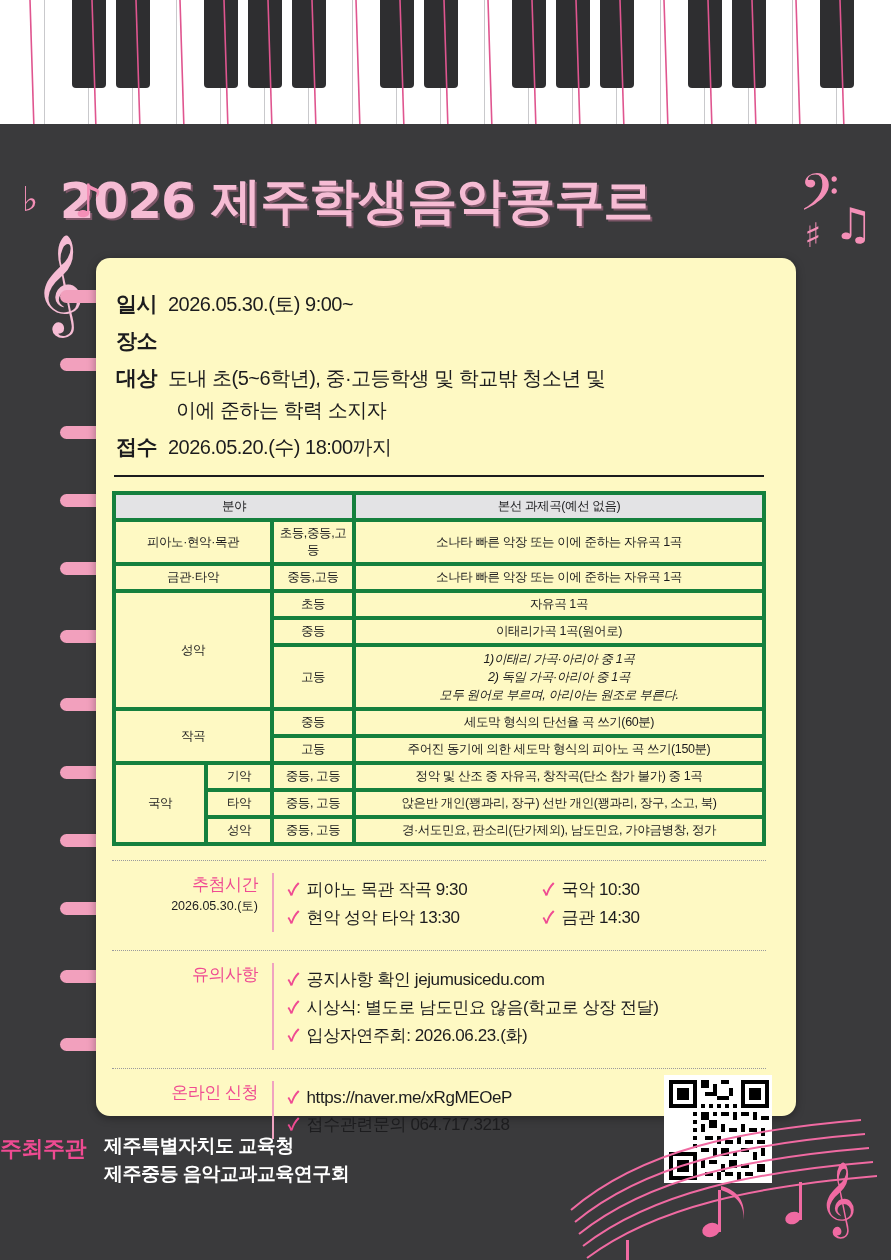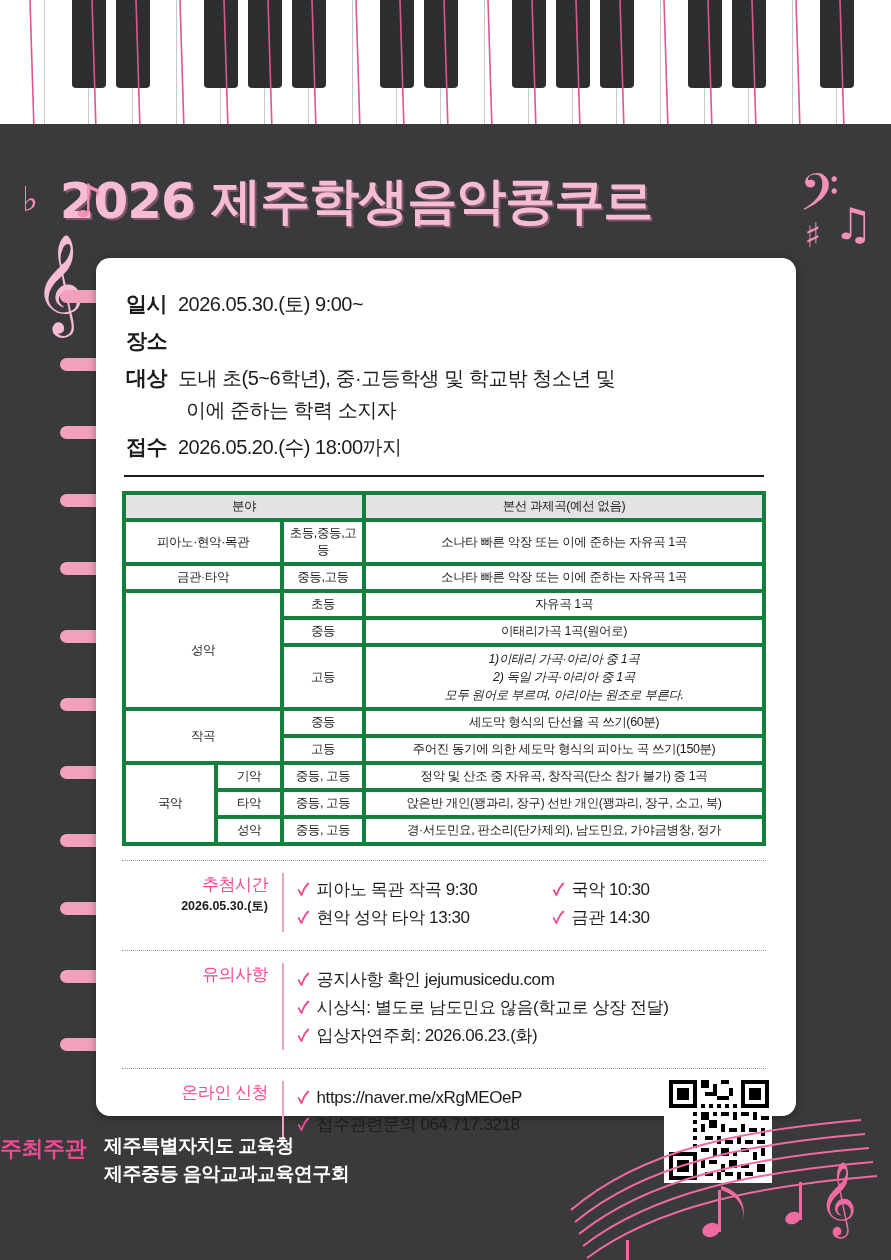--- a/index.html
+++ b/index.html
@@ -60,23 +60,23 @@
   .deco.clef-l { left:34px; top:240px; font-size:86px; color:#f6bcd4; }
   .deco.note-a { left:22px; top:182px; font-size:34px; }
   .deco.note-b { left:74px; top:178px; font-size:46px; }
   .deco.clef-r { right:52px; top:168px; font-size:62px; }
   .deco.sharp-r { right:70px; top:218px; font-size:34px; }
   .deco.note-r { right:18px; top:202px; font-size:44px; }
 
   
   .card {
     position:absolute; left:96px; top:258px; width:700px; height:858px;
-    background:#ffffff; border-radius:14px;
+    background:#fef9c3; border-radius:14px;
     box-shadow:0 2px 8px rgba(0,0,0,.35);
-    padding:28px 30px 20px 26px;
+    padding:28px 30px 20px 16px;
   }
 
   
   .info { margin:4px 0 0 4px; }
   .info-row { display:flex; align-items:flex-start; margin-bottom:9px; }
   .info-label {
     font-weight:bold; font-size:21px; color:#1c1c1e;
     min-width:52px; letter-spacing:-.5px;
   }
   .info-val { font-size:20px; color:#1c1c1e; letter-spacing:-.5px; padding-top:1px; }
@@ -100,21 +100,21 @@
 
   
   .dotted { border-top:1px dotted #9a9a9d; margin:14px 0 10px 0; }
   .sec { display:flex; align-items:flex-start; padding:2px 0 4px 0; }
   .sec-head {
     width:160px; text-align:right; padding-right:14px; flex:0 0 160px;
   }
   .sec-title {
     color:#ef4b92; font-weight:normal; font-size:17px; letter-spacing:-.5px;
   }
-  .sec-sub { color:#1c1c1e; font-weight:bold; font-size:12.5px; margin-top:2px; }
+  .sec-sub { color:#1c1c1e; font-weight:normal; font-size:12.5px; margin-top:2px; }
   .sec-body { border-left:2px solid #f0a3c0; padding-left:14px; flex:1; }
   .chk { display:flex; align-items:baseline; font-size:17px; color:#1c1c1e; margin:3px 0; letter-spacing:-.4px; }
   .chk .tick { color:#ef4b92; font-weight:bold; margin-right:8px; font-size:16px; }
   .two-col { display:flex; }
   .two-col .col { flex:1; }
   .two-col .col.narrow { flex:0 0 255px; }
 
   
   .qr-wrap { position:relative; }
   .qr {

